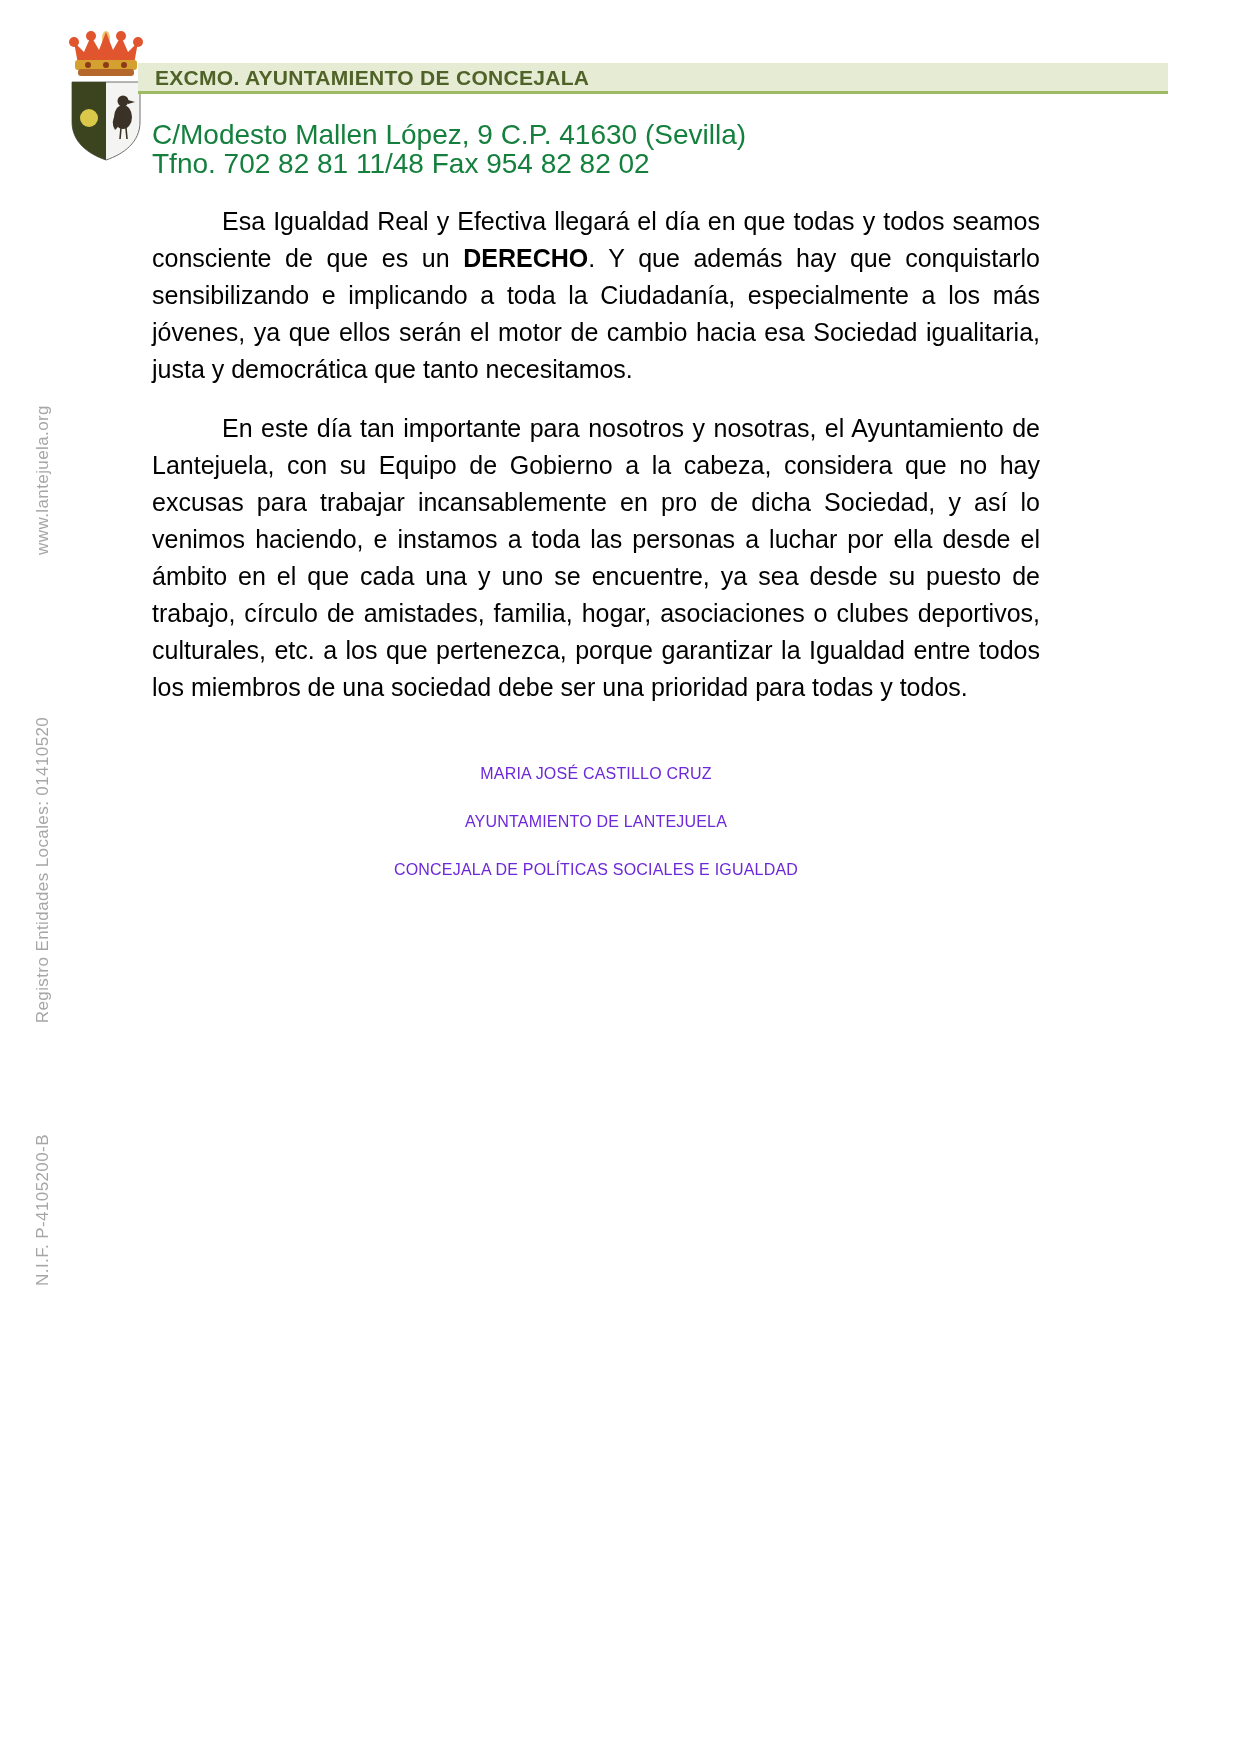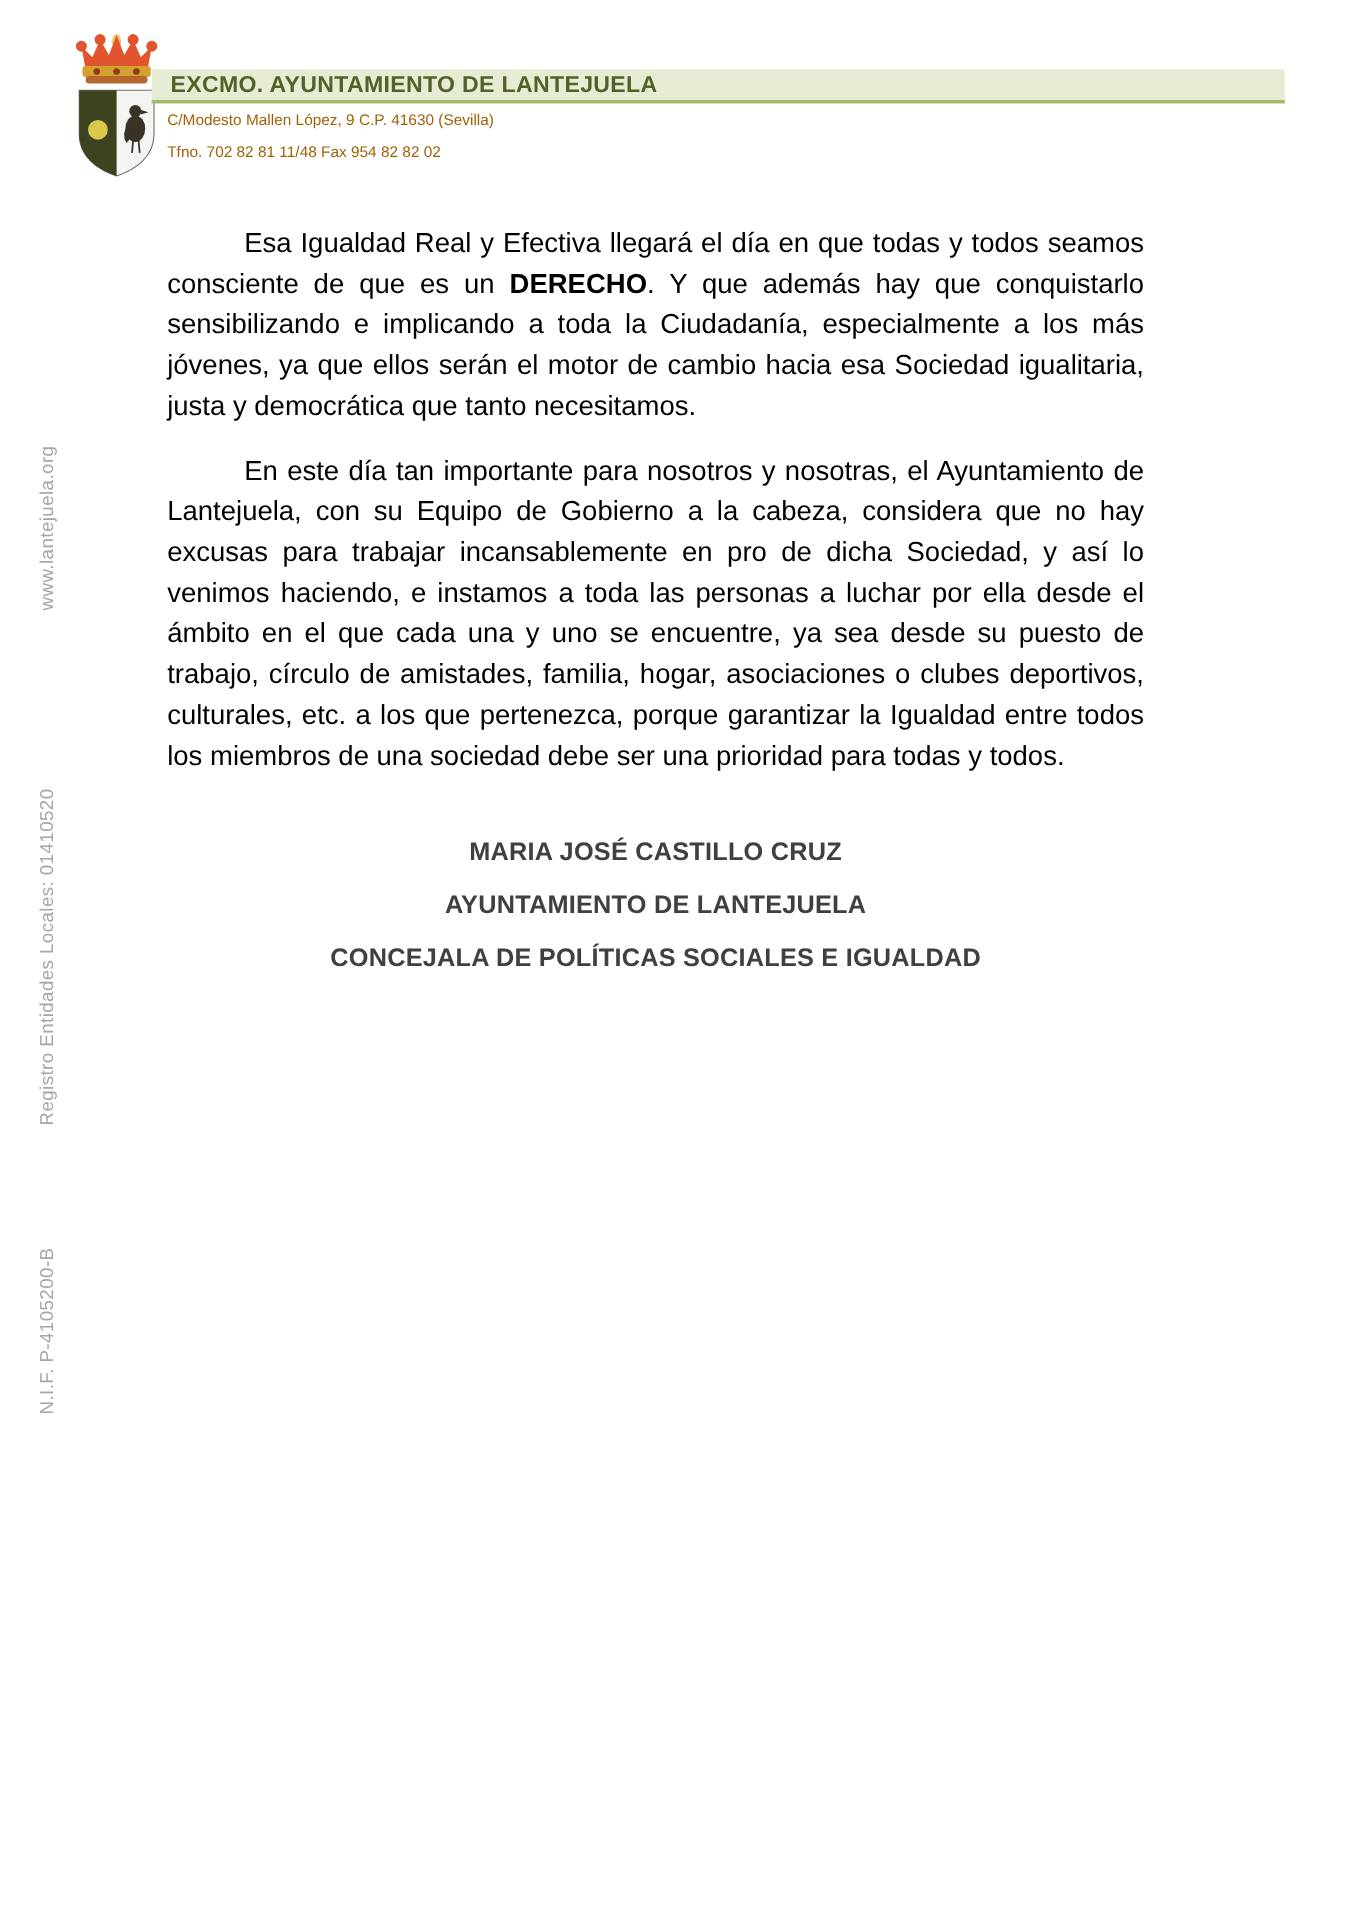--- a/index.html
+++ b/index.html
@@ -86,23 +86,24 @@
     top: 66px;
     font-size: 21px;
     font-weight: bold;
     color: #4f6228;
     letter-spacing: 0.3px;
     white-space: nowrap;
   }
   .addr {
     position: absolute;
     left: 152px;
-    font-size: 14px;
-    color: #a16207;
-    white-space: nowrap;
+    font-size: 28px;
+    color: #15803d;
+    white-space: nowrap;
+    margin-top: 18px;
   }
   .addr-1 { top: 101px; }
   .addr-2 { top: 130px; }
 
   
   .content {
     position: absolute;
     left: 152px;
     top: 203px;
     width: 888px;
@@ -120,25 +121,25 @@
 
   
   .signature {
     position: absolute;
     left: 152px;
     top: 750px;
     width: 888px;
     text-align: center;
   }
   .sig-line {
-    font-size: 23px;
-    font-weight: bold;
+    font-size: 16px;
+    font-weight: normal;
     line-height: 48px;
     letter-spacing: 0.2px;
-    color: #404040;
+    color: #6d28d9;
     white-space: nowrap;
   }
 </style>
 </head>
 <body>
 
 <div class="page">
 
   <div class="side-strip">
     <div class="vtext vtext-web">www.lantejuela.org</div>
@@ -175,21 +176,21 @@
             <circle cx="65" cy="79" r="5.5"></circle>
             <path d="M70 78 L77 80 L70 82 Z"></path>
             <path d="M63 106 L62 117 M68 106 L69 117" stroke="#3a3226" stroke-width="1.6" fill="none"></path>
             <path d="M58 92 Q52 100 57 108 Q62 104 62 96 Z"></path>
           </g>
         </g>
       </svg>
     </div>
 
     <div class="org-band"></div>
-    <div class="org-title">EXCMO. AYUNTAMIENTO DE LANTEJUELA</div>
+    <div class="org-title">EXCMO. AYUNTAMIENTO DE CONCEJALA</div>
     <div class="addr addr-1">C/Modesto Mallen López, 9    C.P. 41630 (Sevilla)</div>
     <div class="addr addr-2">Tfno. 702 82 81 11/48   Fax 954 82 82 02</div>
   </div>
 
   <div class="content">
     <p class="body-par"><span>Esa Igualdad Real y Efectiva llegará el día en que todas y todos seamos consciente de que es un </span><b>DERECHO</b><span>. Y que además hay que conquistarlo sensibilizando e implicando a toda la Ciudadanía, especialmente a los más jóvenes, ya que ellos serán el motor de cambio hacia esa Sociedad igualitaria, justa y democrática que tanto necesitamos.</span></p>
     <p class="body-par">En este día tan importante para nosotros y nosotras, el Ayuntamiento de Lantejuela, con su Equipo de Gobierno a la cabeza, considera que no hay excusas para trabajar incansablemente en pro de dicha Sociedad, y así lo venimos haciendo, e instamos a toda las personas a luchar por ella desde el ámbito en el que cada una y uno se encuentre, ya sea desde su puesto de trabajo, círculo de amistades, familia, hogar, asociaciones o clubes deportivos, culturales, etc. a los que pertenezca, porque garantizar la Igualdad entre todos los miembros de una sociedad debe ser una prioridad para todas y todos.</p>
   </div>
 
   <div class="signature">

